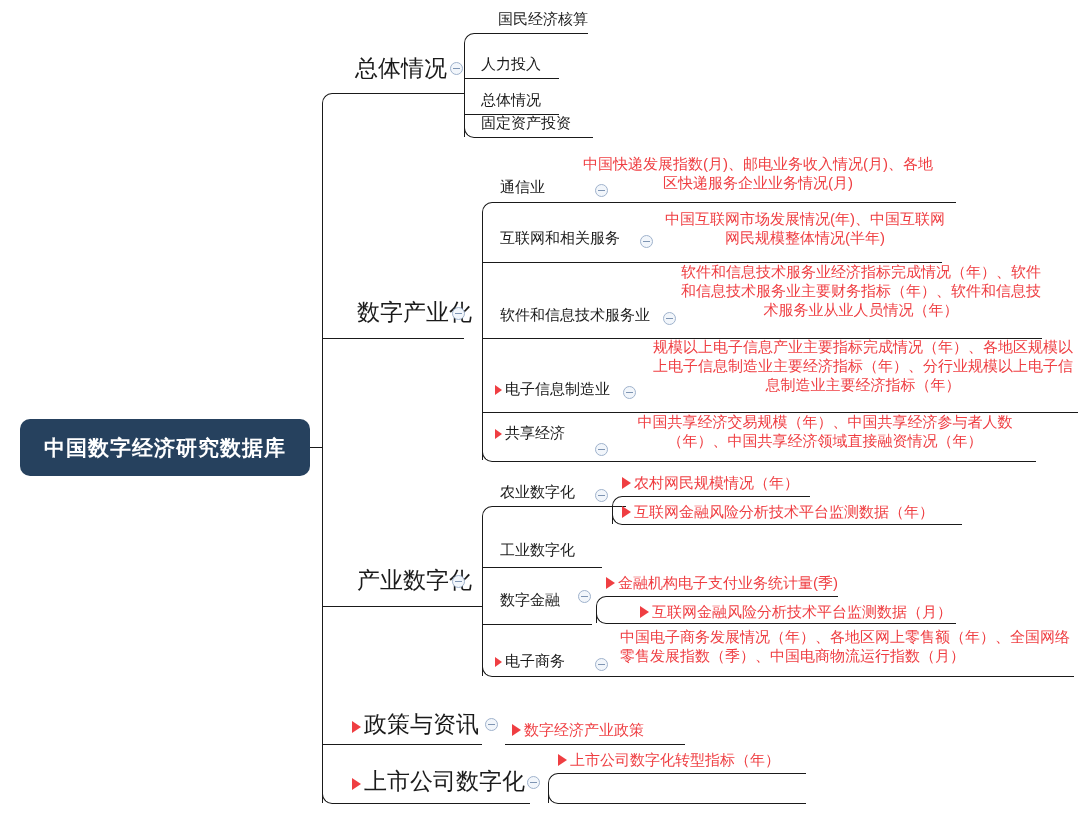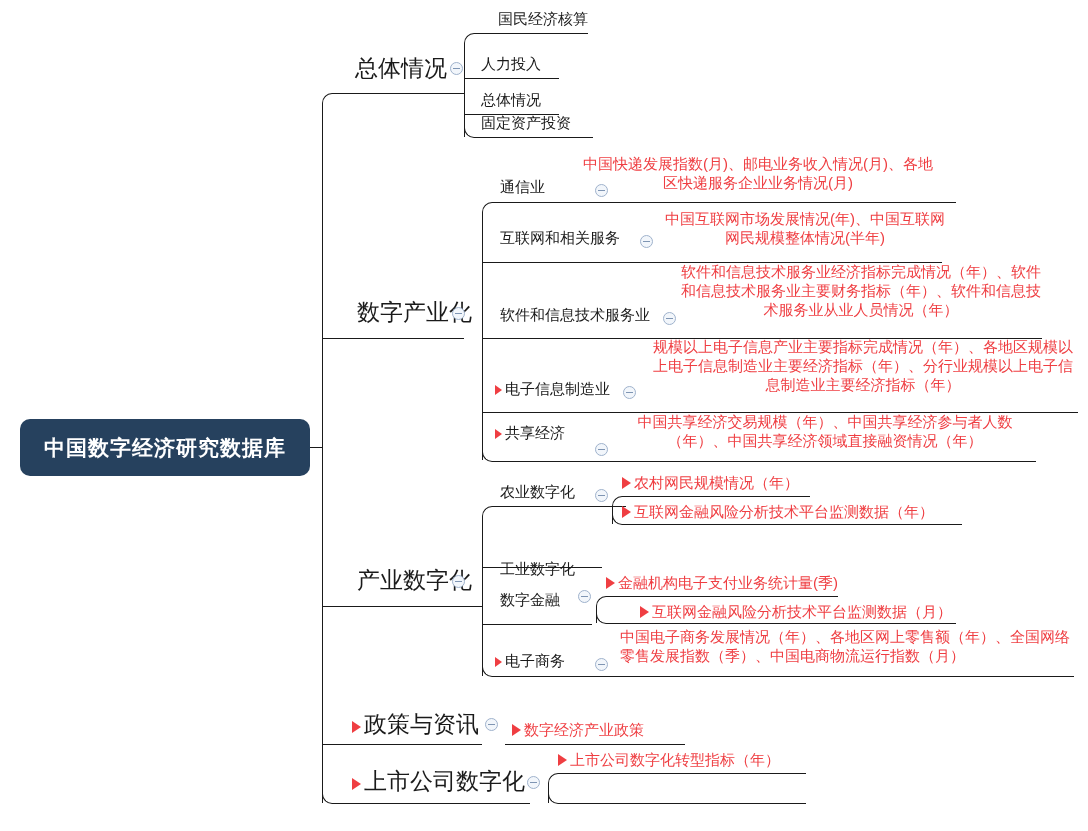--- a/index.html
+++ b/index.html
@@ -223,21 +223,21 @@
   <div class="node lvl3 red" style="left:622px; top:474px;">
     <span class="tri"></span><span>农村网民规模情况（年）</span>
   </div>
   <div class="elbow bl" style="left:612px; top:513px; width:14px; height:12px;"></div>
   <div class="line-h" style="left:622px; top:524px; width:340px;"></div>
   <div class="node lvl3 red" style="left:622px; top:503px;">
     <span class="tri"></span><span>互联网金融风险分析技术平台监测数据（年）</span>
   </div>
 
   <div class="line-h" style="left:482px; top:567px; width:120px;"></div>
-  <div class="node lvl2" style="left:500px; top:560px;">
+  <div class="node lvl2" style="left:500px; top:541px;">
     <span>工业数字化</span>
   </div>
 
   <div class="line-h" style="left:482px; top:624px; width:110px;"></div>
   <div class="node lvl2" style="left:500px; top:591px;">
     <span>数字金融</span>
   </div>
   <div class="toggle" style="left:578px; top:590px;"></div>
 
   <div class="line-v" style="left:596px; top:606px; height:17px;"></div>

